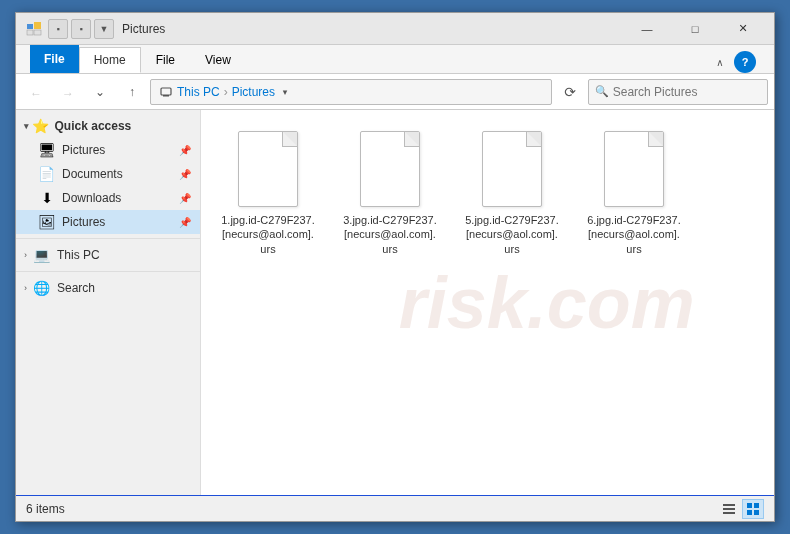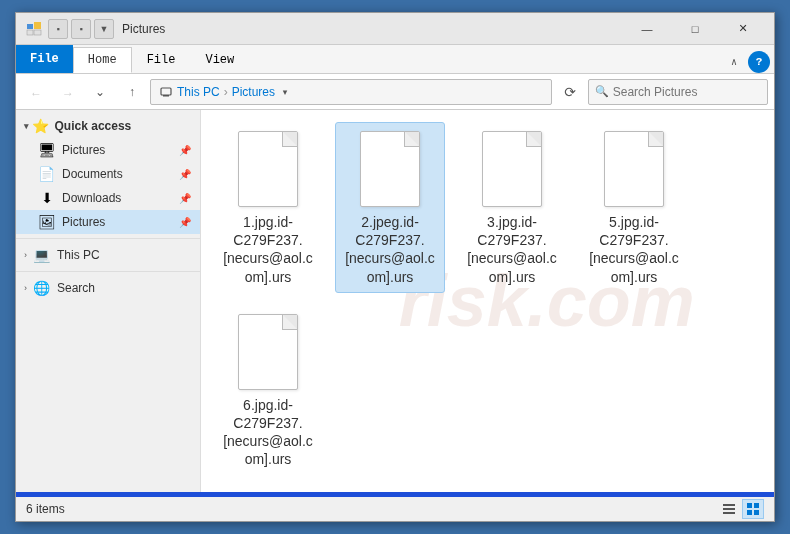--- a/index.html
+++ b/index.html
@@ -84,22 +84,21 @@
     
     .ribbon {
       background: #f5f5f5;
       border-bottom: 1px solid #ccc;
       flex-shrink: 0;
     }
     .ribbon-tabs {
       display: flex;
       align-items: flex-end;
       height: 28px;
-      padding: 0 0;
-      font-family: Liberation Mono, monospace;
+      padding: 0 14px;
     }
     .ribbon-tab {
       padding: 4px 14px;
       font-size: 12px;
       cursor: pointer;
       border: 1px solid transparent;
       height: 26px;
       display: flex;
       align-items: center;
     }
@@ -345,33 +344,33 @@
       position: absolute;
       top: 0;
       right: 0;
       width: 0;
       height: 0;
       border-style: solid;
       border-width: 0 14px 14px 0;
       border-color: transparent #e8e8e8 transparent transparent;
     }
     .file-name {
-      font-size: 14px;
+      font-size: 11px;
       text-align: center;
       color: #333;
       margin-top: 4px;
       line-height: 1.3;
       word-break: break-word;
       max-width: 100px;
     }
 
     
     .status-bar {
       background: #f0f0f0;
-      border-top: 5px solid #1d4ed8;
+      border-top: 1px solid #1d4ed8;
       height: 26px;
       display: flex;
       align-items: center;
       padding: 12px 10px;
       flex-shrink: 0;
       justify-content: flex-end;
     }
     .status-text { font-size: 12px; color: #333; flex: 1; }
     .status-view-btns {
       display: flex;
@@ -501,26 +500,20 @@
       <div class="watermark">risk.com</div>
       <div class="files-grid">
 
         <div class="file-item">
           <div class="file-icon">
             <div class="file-page"></div>
           </div>
           <div class="file-name">1.jpg.id-C279F237.[necurs@aol.com].urs</div>
         </div>
 
-        <div class="file-item selected">
-          <div class="file-icon">
-            <div class="file-page"></div>
-          </div>
-          <div class="file-name">2.jpeg.id-C279F237.[necurs@aol.com].urs</div>
-        </div>
 
 
         <div class="file-item">
           <div class="file-icon">
             <div class="file-page"></div>
           </div>
           <div class="file-name">3.jpg.id-C279F237.[necurs@aol.com].urs</div>
         </div>
 
         <div class="file-item">

